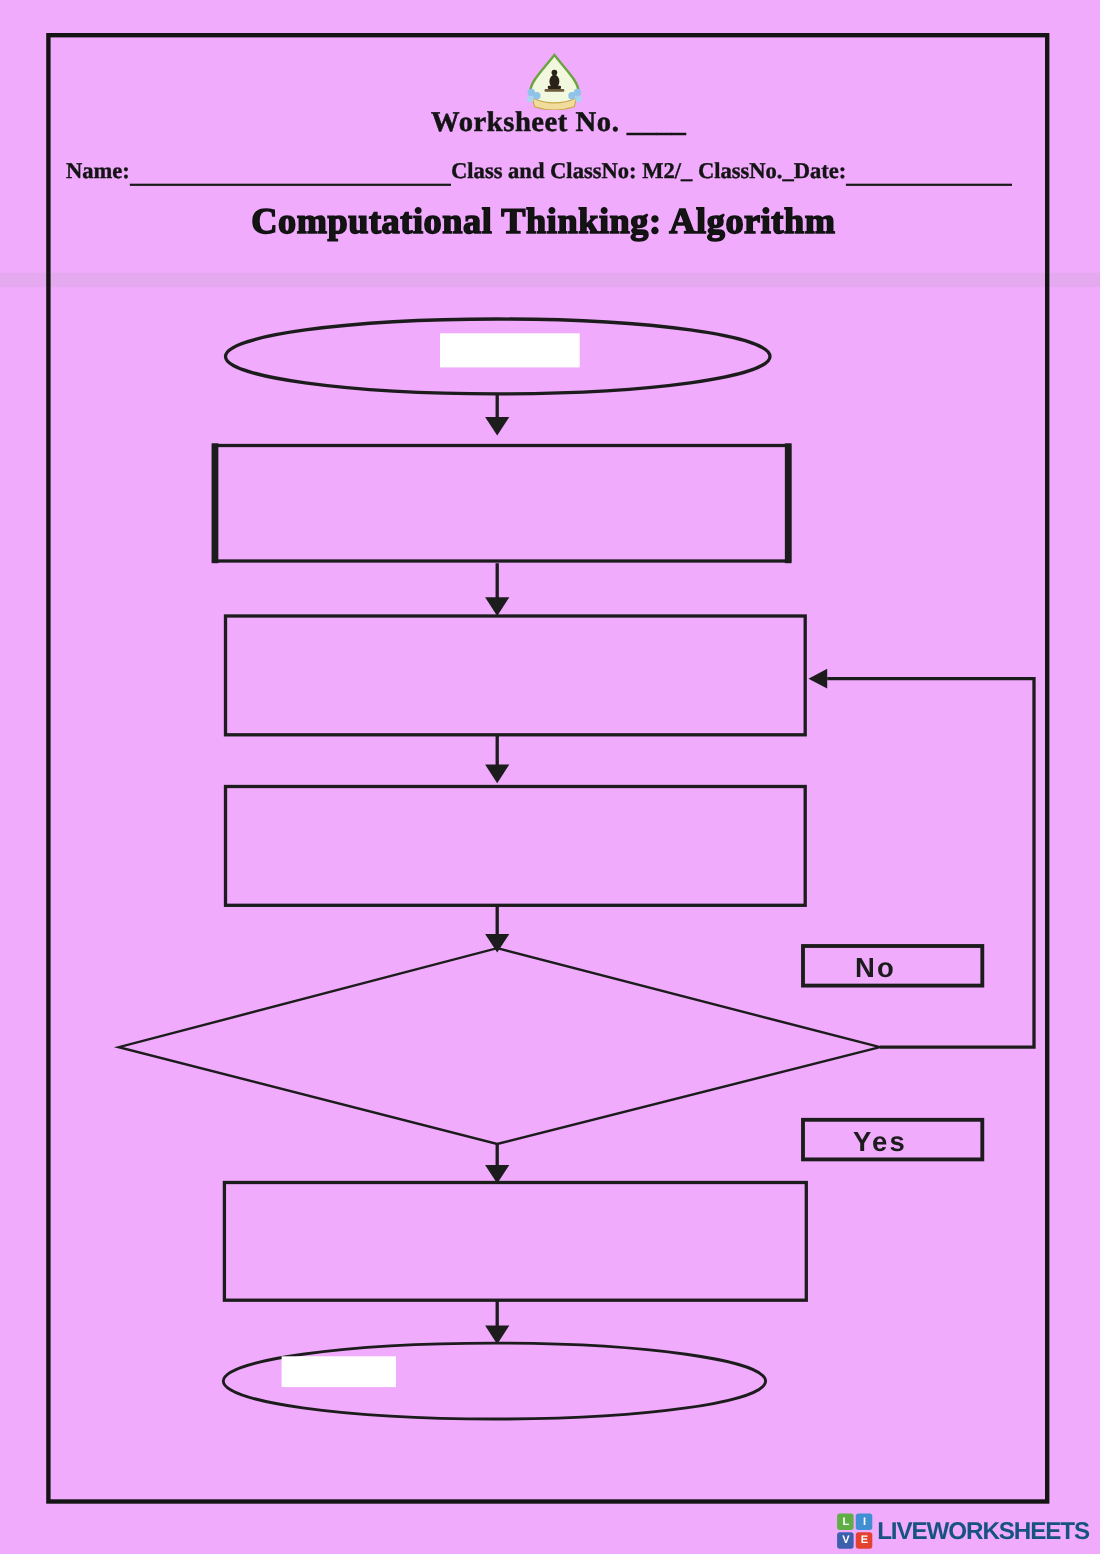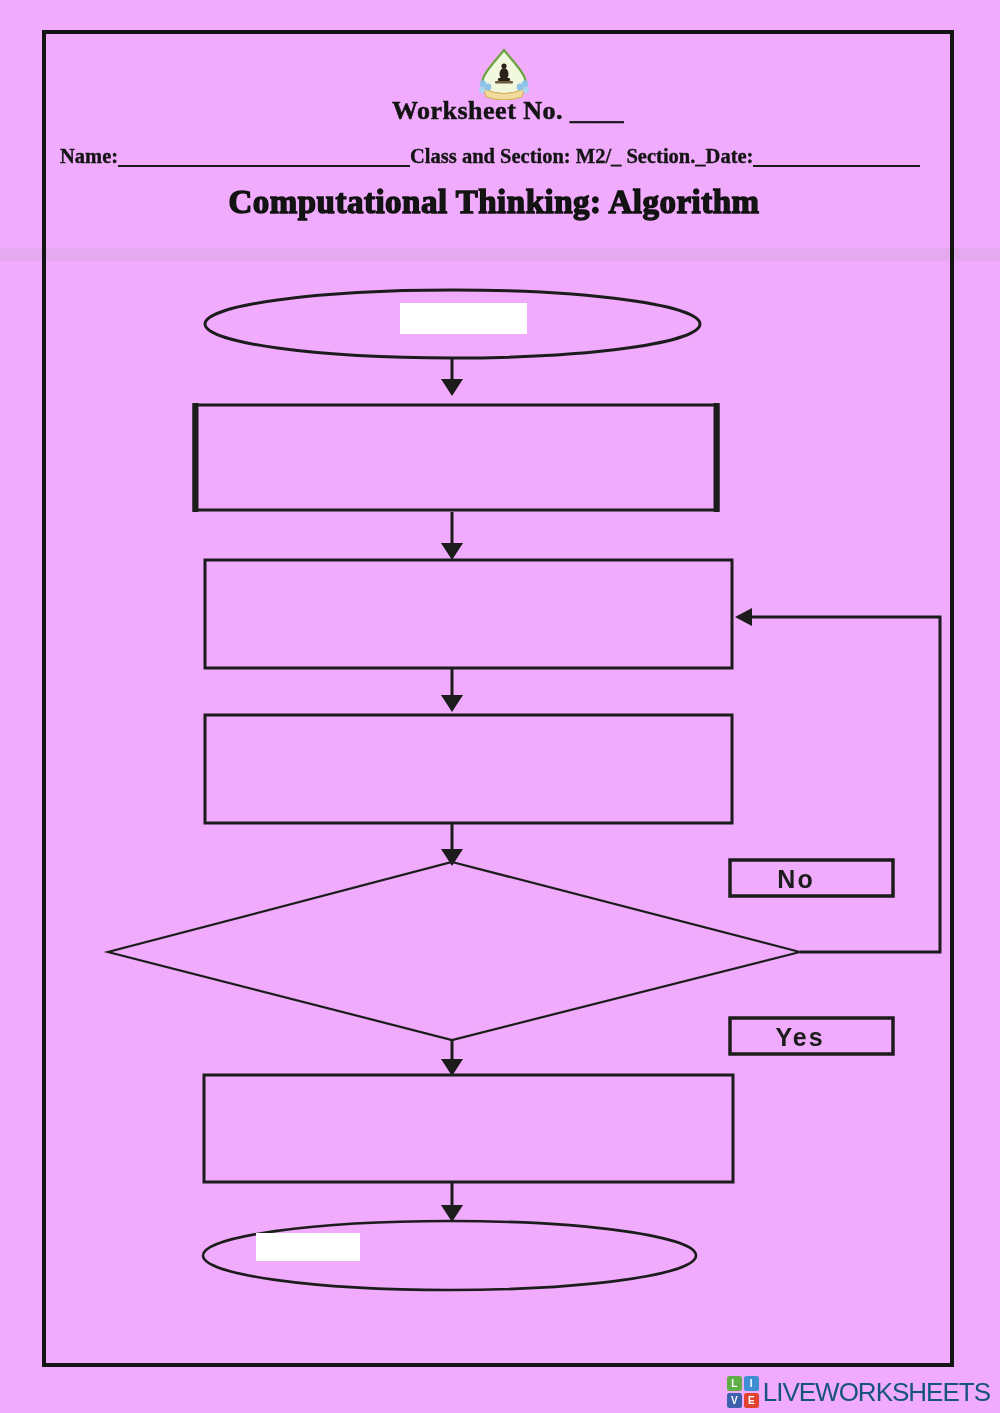--- a/index.html
+++ b/index.html
@@ -17,21 +17,21 @@
     background:rgba(160,160,160,0.14);
   }
   .logo-wrap{position:absolute;left:468px;top:48px;width:72px;height:52px;}
   .worksheet-label{
     position:absolute;left:0;top:96px;width:1000px;text-align:center;
     font-size:26px;font-weight:bold;letter-spacing:0.5px;
     -webkit-text-stroke:0.5px #141414;transform:translateX(8px);
   }
   .name-row{
     position:absolute;left:60px;top:143px;width:860px;
-    display:flex;
+    display:flex;align-items:flex-end;
     font-size:20.5px;font-weight:bold;-webkit-text-stroke:0.35px #141414;
     white-space:nowrap;line-height:26px;
   }
   .field-line{
     display:inline-block;border-bottom:2.6px solid #1a1a1a;height:24px;
     box-sizing:border-box;
   }
   .name-line{width:292px;}
   .date-line{flex:1 1 auto;min-width:60px;}
   .page-title{
@@ -59,22 +59,22 @@
   .lw-icon .tile{
     width:15px;height:15px;border-radius:2.5px;color:#ffffff;
     font-family:"Liberation Sans", sans-serif;font-weight:bold;font-size:10px;
     display:flex;align-items:center;justify-content:center;line-height:1;
   }
   .tile-l{background:#5fae46;color:#f4e04d;}
   .tile-i{background:#3f8fd2;}
   .tile-v{background:#3c5fae;}
   .tile-e{background:#e2422f;}
   .lw-text{
-    font-family:"Liberation Sans", sans-serif;font-weight:normal;
-    font-size:26px;letter-spacing:-1px;color:#175381;
+    font-family:"Liberation Sans", sans-serif;font-weight:bold;
+    font-size:22px;letter-spacing:-1px;color:#175381;
   }
 </style>
 </head>
 <body>
 
 <div class="page">
 
   <div class="scan-band"></div>
   <div class="border-frame"></div>
 
@@ -97,21 +97,21 @@
       <rect x="30" y="30" width="12" height="3" rx="1"></rect>
       <rect x="27" y="33" width="18" height="2.4" rx="1" fill="#6b5b3e"></rect>
     </g>
   </svg>
 
   <div class="worksheet-label">Worksheet No. ____</div>
 
   <div class="name-row">
     <span>Name:</span>
     <span class="field-line name-line"></span>
-    <span>Class and Section: M2/_ Section._Date:</span>
+    <span>Class and ClassNo: M2/_ ClassNo._Date:</span>
     <span class="field-line date-line"></span>
   </div>
 
   <div class="page-title">Computational Thinking: Algorithm</div>
 
   <svg class="flowchart" viewBox="0 0 1000 1413">
 
     <ellipse class="shape" cx="452.5" cy="324" rx="247.5" ry="34" stroke-width="3"></ellipse>
     <rect class="answer" x="400" y="303" width="127" height="31"></rect>
 

